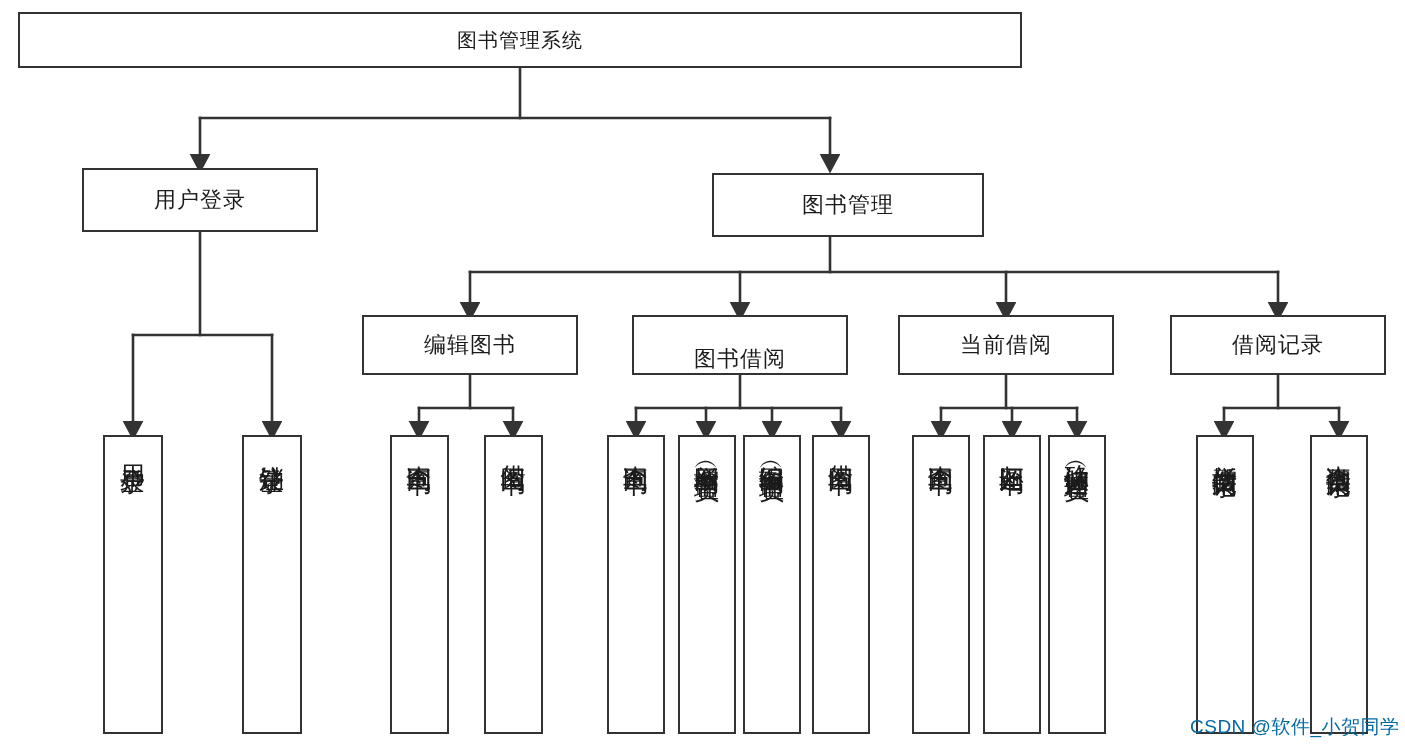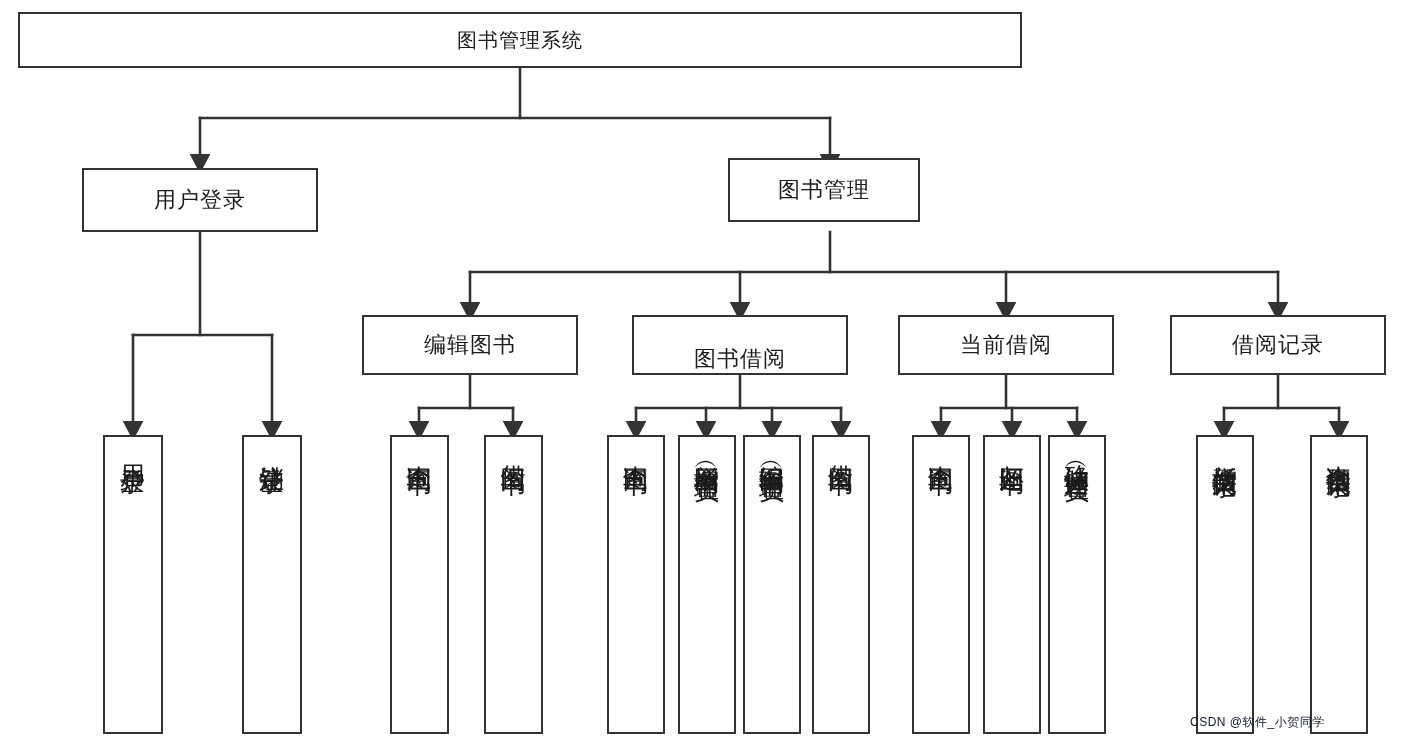--- a/index.html
+++ b/index.html
@@ -52,22 +52,22 @@
   .node.v .lbl{
     writing-mode:vertical-rl;
     text-orientation:upright;
     font-size:25px;
     line-height:1.04;
     letter-spacing:2px;
     white-space:normal;
   }
   .watermark{
     position:absolute;
-    color:#0f172a;
-    font-size:12px;
+    color:#0369a1;
+    font-size:19px;
     letter-spacing:0.5px;
     z-index:5;
     white-space:nowrap;
     pointer-events:none;
   }
 </style>
 </head>
 <body>
 
 <div id="canvas">
@@ -123,21 +123,21 @@
   </svg>
 
   <div class="node h root" style="left:18px; top:12px; width:1004px; height:56px;">
     <span class="lbl">图书管理系统</span>
   </div>
 
   <div class="node h" style="left:82px; top:168px; width:236px; height:64px;">
     <span class="lbl">用户登录</span>
   </div>
 
-  <div class="node h" style="left:712px; top:158px; width:192px; height:64px;margin-left:16px;">
+  <div class="node h" style="left:712px; top:173px; width:272px; height:64px;">
     <span class="lbl">图书管理</span>
   </div>
 
   <div class="node h" style="left:362px; top:315px; width:216px; height:60px;">
     <span class="lbl">编辑图书</span>
   </div>
 
   <div class="node h" style="left:632px; top:315px; width:216px; height:60px;align-items:flex-end;">
     <span class="lbl">图书借阅</span>
   </div>

